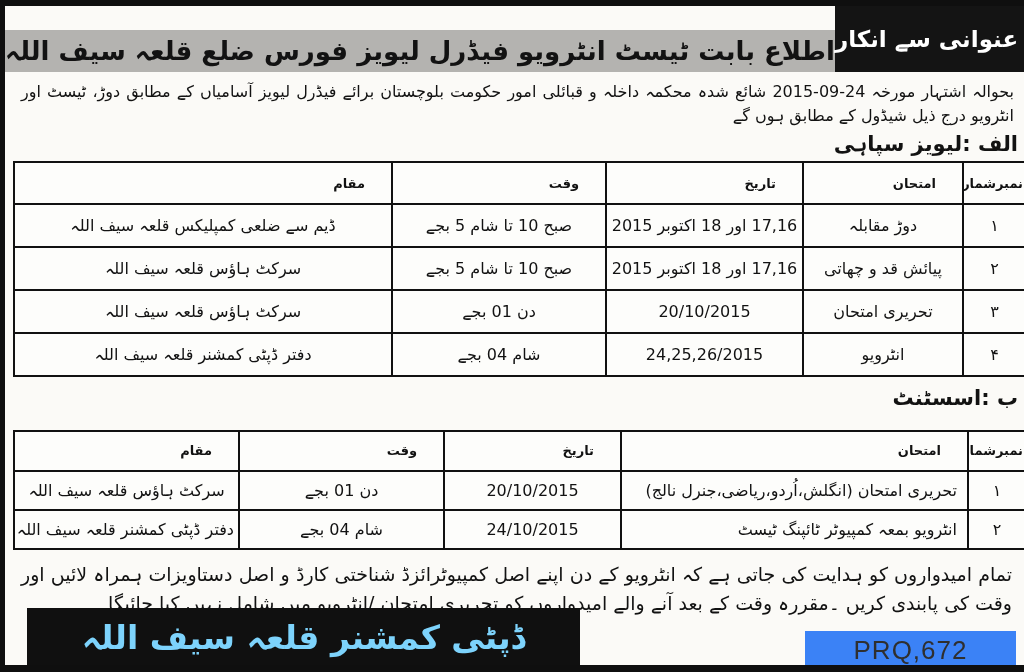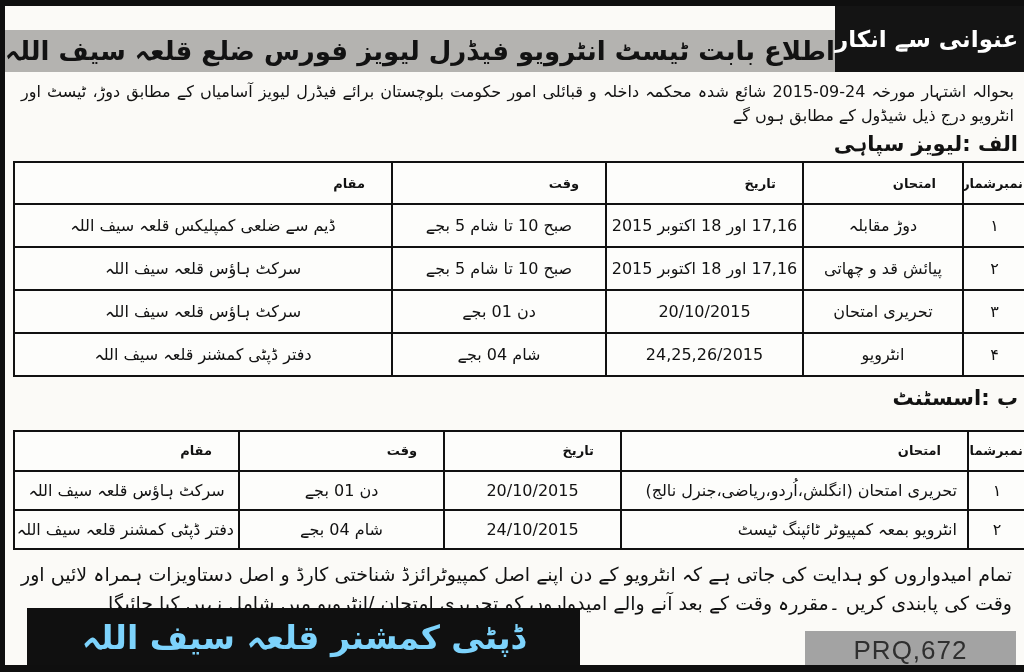--- a/index.html
+++ b/index.html
@@ -58,21 +58,21 @@
   }
   
   .signature-banner {
     position: absolute; left: 10px; bottom: 6px; width: 553px; height: 58px;
     background: #101010; color: #7dd3fc; direction: rtl;
     display: flex; align-items: center; justify-content: center;
     font-weight: bold; font-size: 33px; white-space: nowrap; margin-left: 12px;
   }
   .ref-box {
     position: absolute; right: 8px; bottom: 3px; width: 211px; height: 38px;
-    background: #a3a3a3; color: #2f2f2f;
+    background: #3b82f6; color: #2f2f2f;
     display: flex; align-items: center; justify-content: center;
     font-family: "Liberation Sans", sans-serif; font-size: 26px; letter-spacing: 1px;
   }
   .bottom-strip {
     position: absolute; left: 0; right: 0; bottom: 0; height: 7px; background: #0f0f0f;
   }
 </style>
 </head>
 <body>
 

